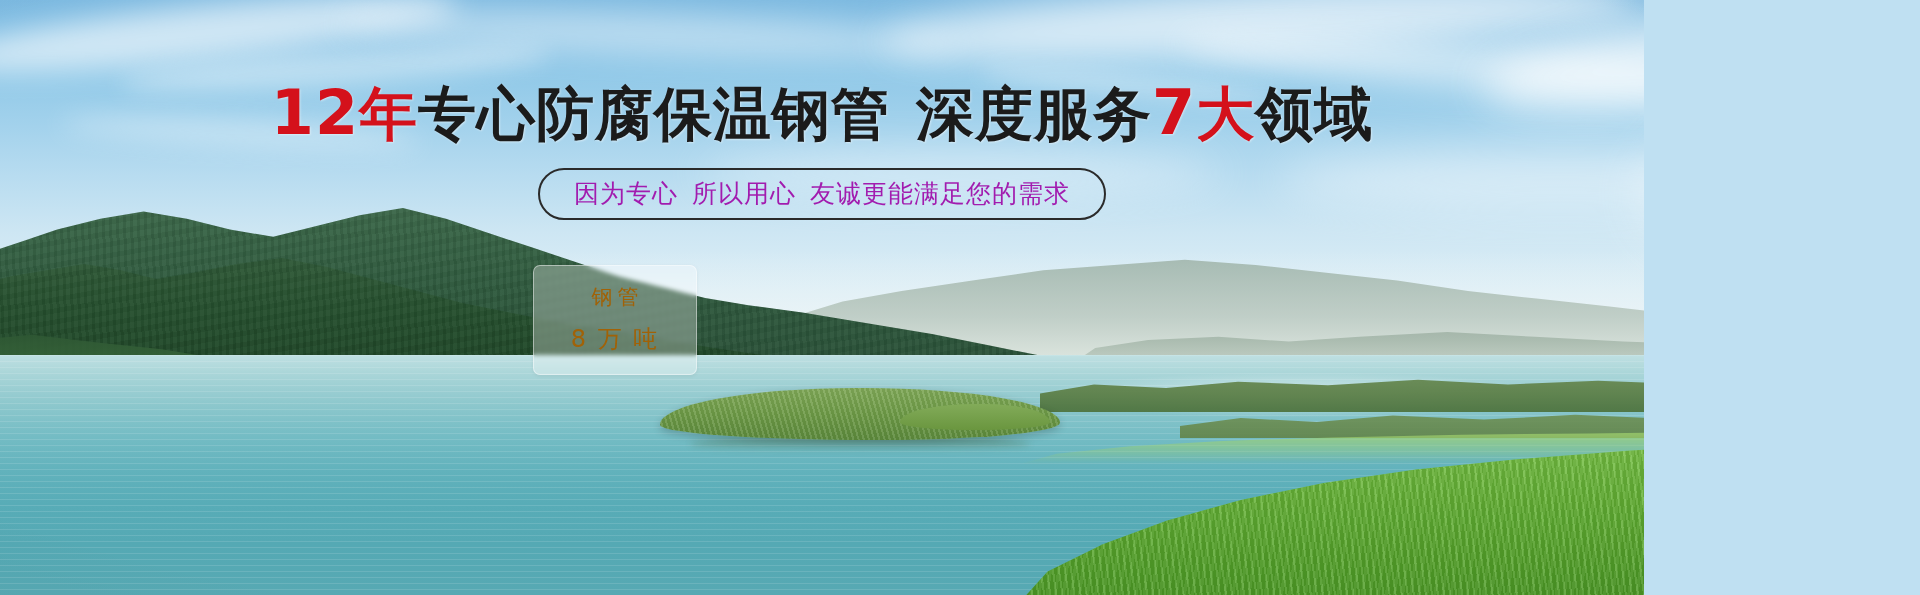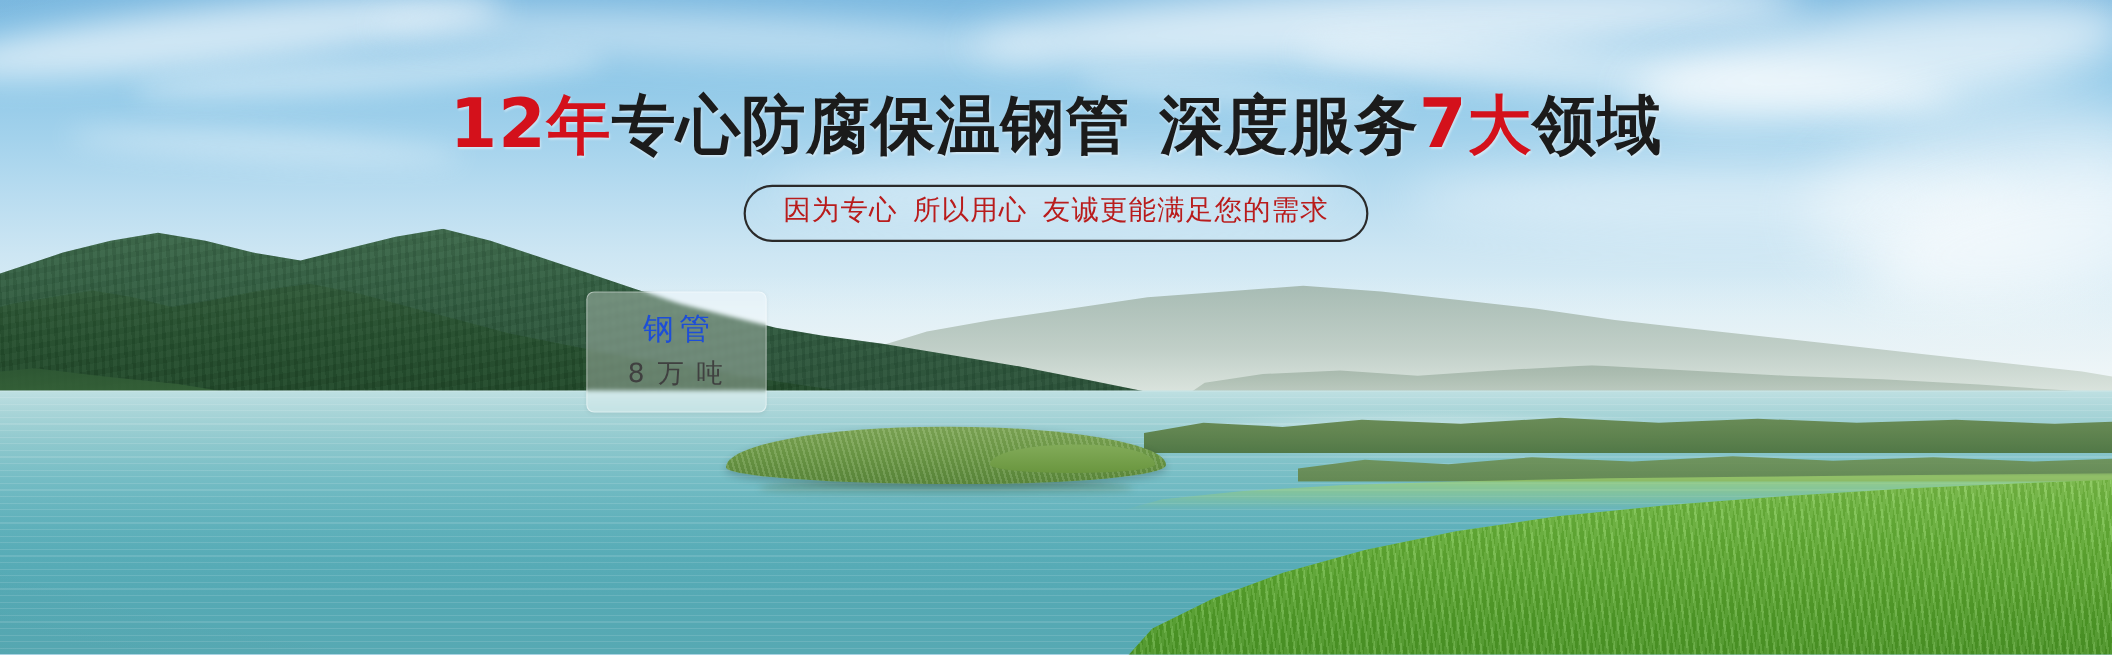--- a/index.html
+++ b/index.html
@@ -5,21 +5,21 @@
 <style>
   * { margin:0; padding:0; box-sizing:border-box; }
   html,body { width:1920px; height:595px; overflow:hidden; }
   body {
     font-family:"Liberation Sans","DejaVu Sans",sans-serif;
     background:#bfe0f2;
   }
 
   #banner {
     position:relative;
-    width:1920px;
+    width:1644px;
     height:595px;
     overflow:hidden;
     padding-left:20px;
   }
 
   
   .scene { position:absolute; inset:0; }
 
   
   .sky {
@@ -245,24 +245,24 @@
     position:absolute;
     left:50%;
     top:168px;
     transform:translateX(-50%);
     padding:7px 34px 9px;
     border:2px solid #2a2a2a;
     border-radius:28px;
     background:transparent;
   }
   .subtitle-text {
-    font-family:Liberation Mono, monospace;
+    font-family:Liberation Sans, sans-serif;
     font-size:25px;
     line-height:32px;
-    color:#b91c1c;
+    color:#a21caf;
     letter-spacing:1px;
     white-space:nowrap;
   }
   .subtitle-text .sp { display:inline-block; width:14px; }
 
   .stats {
     position:absolute;
     left:533px;
     top:265px;
     display:flex;
@@ -276,32 +276,32 @@
     border:1px solid rgba(255,255,255,0.45);
     backdrop-filter:blur(2px);
     display:flex;
     flex-direction:column;
     align-items:center;
     justify-content:center;
     gap:14px;
     box-shadow:0 1px 4px rgba(0,0,0,.06);
   }
   .stat-label {
-    font-family:Liberation Sans, sans-serif;
-    font-size:28px;
+    font-family:Liberation Mono, monospace;
+    font-size:21px;
     line-height:24px;
-    color:#1d4ed8;
+    color:#a16207;
     letter-spacing:5px;
     text-indent:5px;
   }
   .stat-value {
     font-family:"DejaVu Sans","Liberation Sans",sans-serif;
     font-size:24px;
     line-height:28px;
-    color:#404040;
+    color:#a16207;
     letter-spacing:2px;
     white-space:nowrap;
   }
   .stat-value sup { font-size:14px; vertical-align:super; letter-spacing:0; }
 </style>
 </head>
 <body>
 
 <div id="banner">
 

